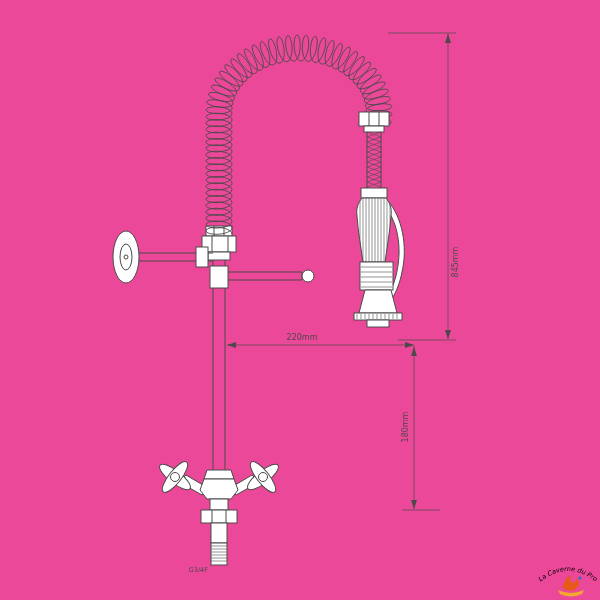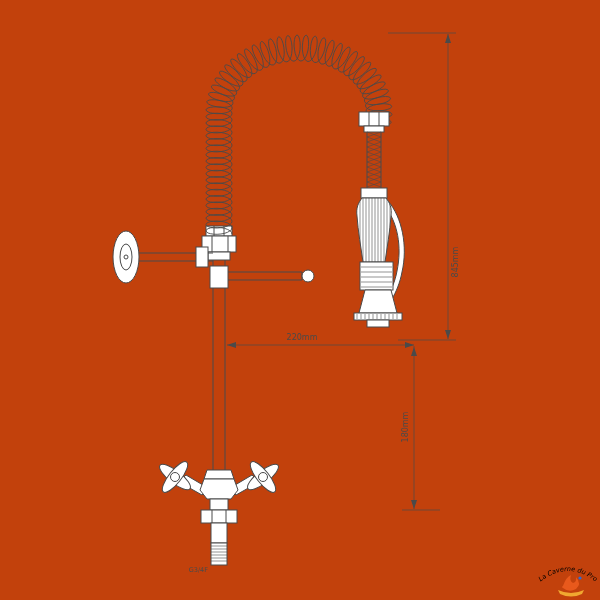--- a/index.html
+++ b/index.html
@@ -1,16 +1,16 @@
 <!DOCTYPE html>
 <html><head>
 <meta charset="utf-8">
 <style>
   html,body{margin:0;padding:0;background:#fff;}
-  .page{width:600px;height:600px;position:relative;background:#c2410c;overflow:hidden;
+  .page{width:600px;height:600px;position:relative;background:#ec4899;overflow:hidden;
         font-family:"DejaVu Sans", sans-serif;}
   svg{position:absolute;left:0;top:0;}
   text{font-family:"DejaVu Sans", sans-serif;}
 </style>
 </head>
 <body>
 
 <div class="page">
 <svg width="600" height="600" viewBox="0 0 600 600">
   <defs>

